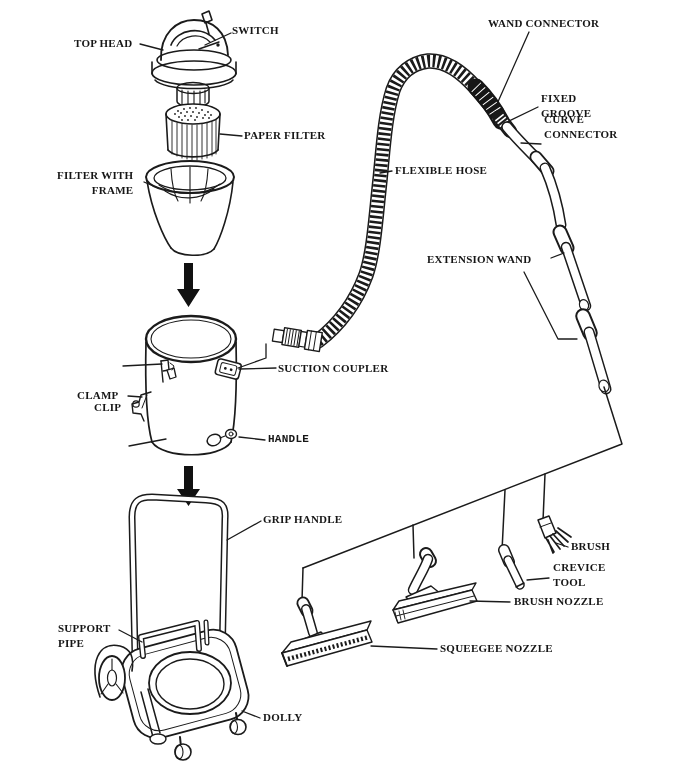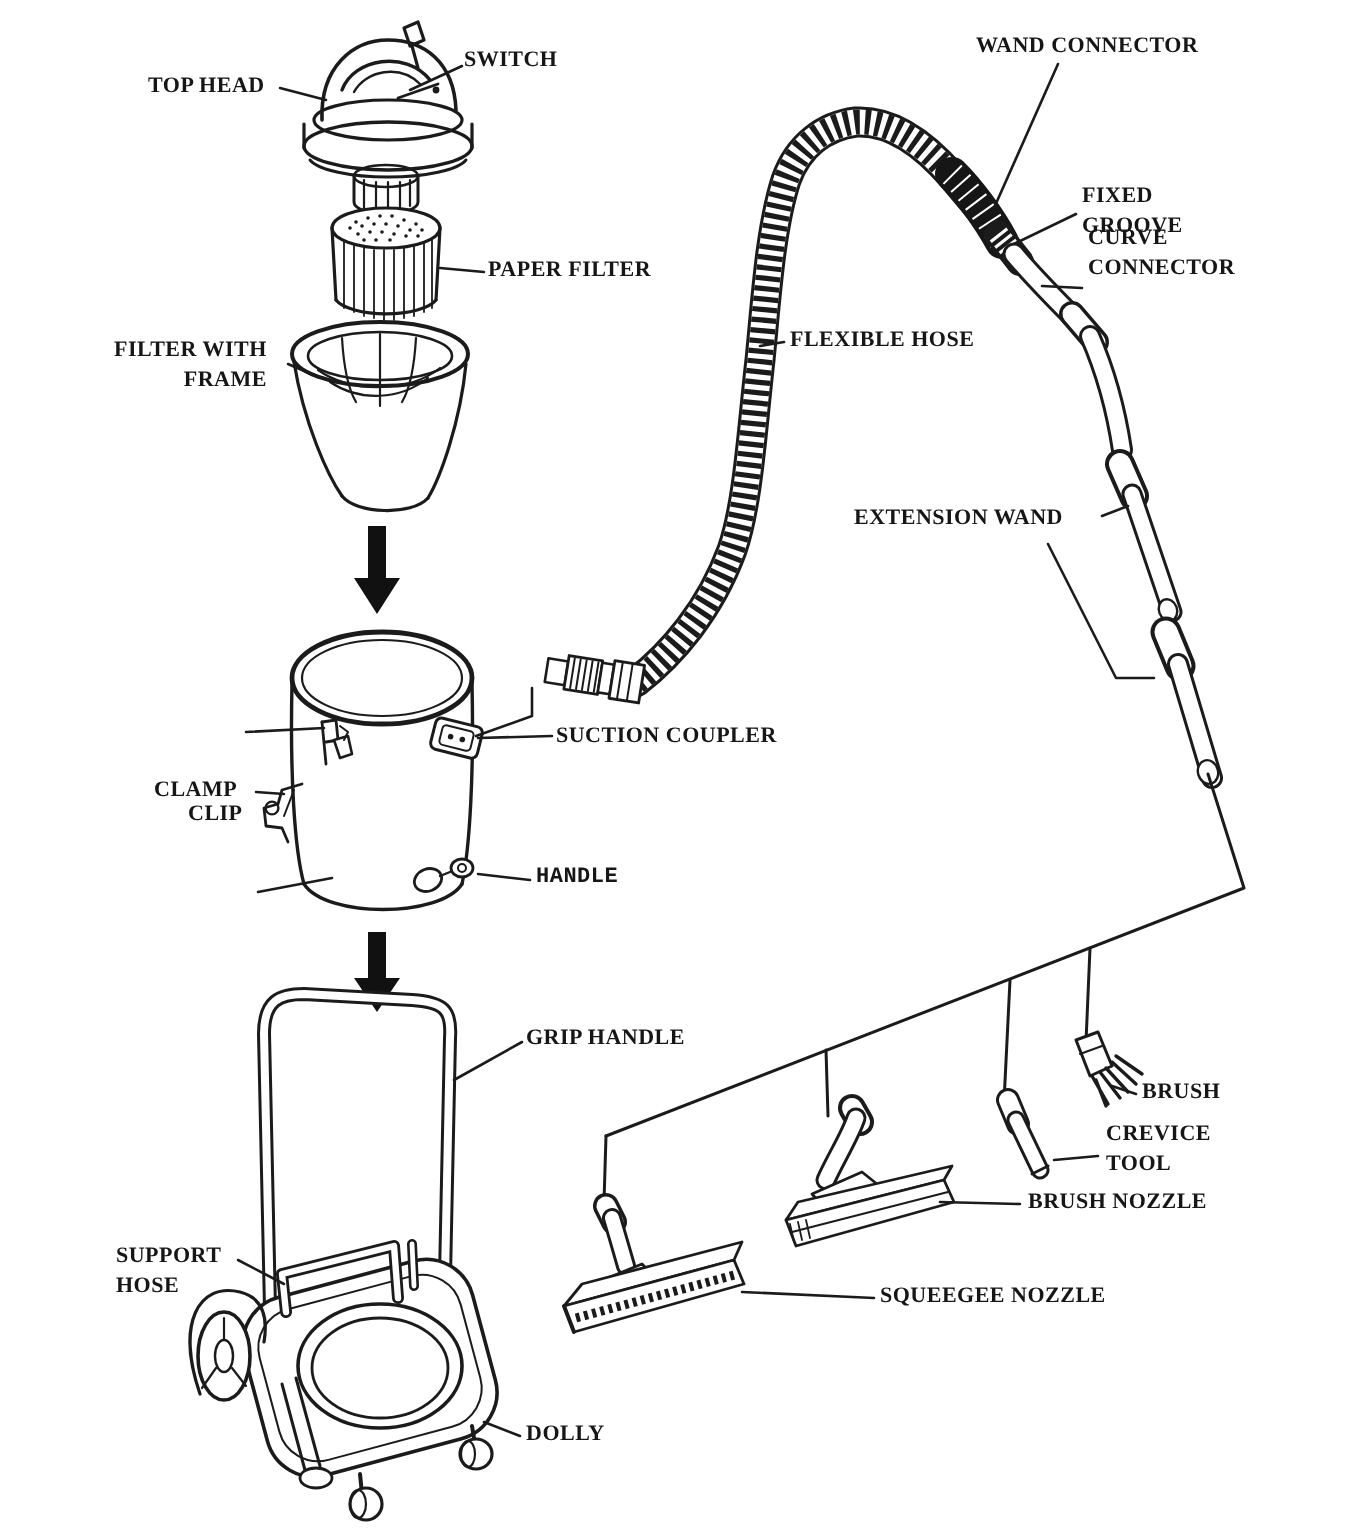--- a/index.html
+++ b/index.html
@@ -270,16 +270,16 @@
   <div class="lbl p9">CLIP</div>
   <div class="lbl p10">SUCTION COUPLER</div>
   <div class="lbl p11">CLAMP</div>
   <div class="lbl p13">HANDLE</div>
   <div class="lbl p14">GRIP HANDLE</div>
   <div class="lbl p15">BRUSH</div>
   <div class="lbl p16">CREVICE
 TOOL</div>
   <div class="lbl p17">BRUSH NOZZLE</div>
   <div class="lbl p18">SUPPORT
-HOSE</div>
+PIPE</div>
   <div class="lbl p19">SQUEEGEE NOZZLE</div>
   <div class="lbl p20">DOLLY</div>
 </div>
 
 </body></html>

